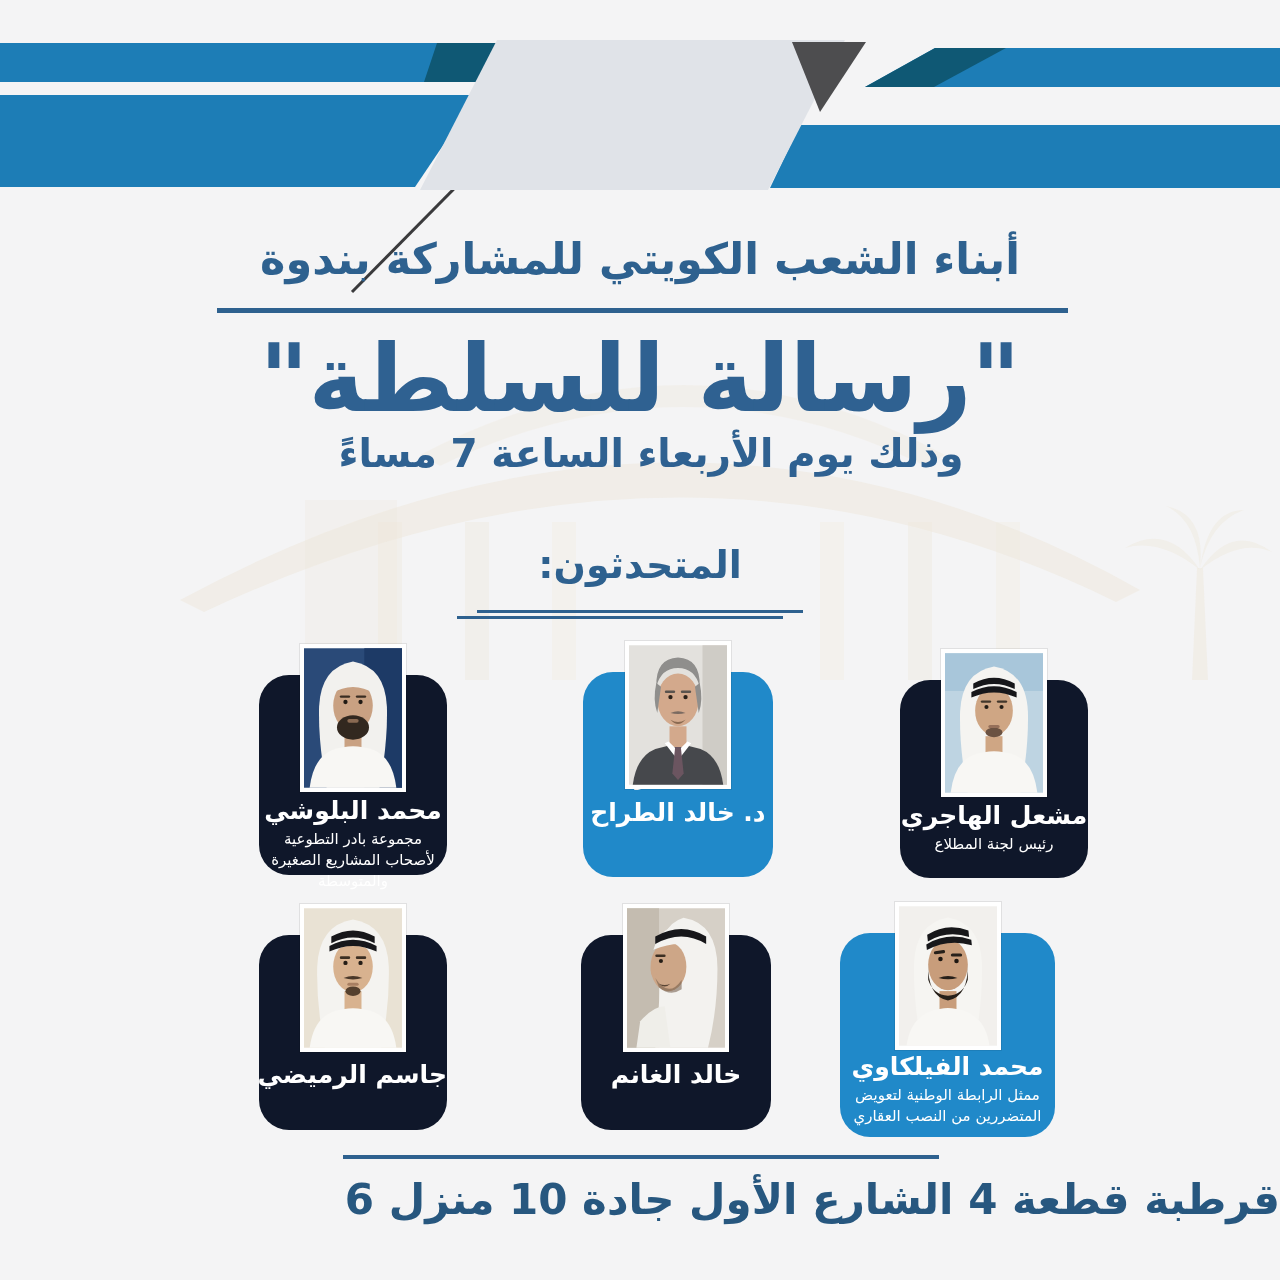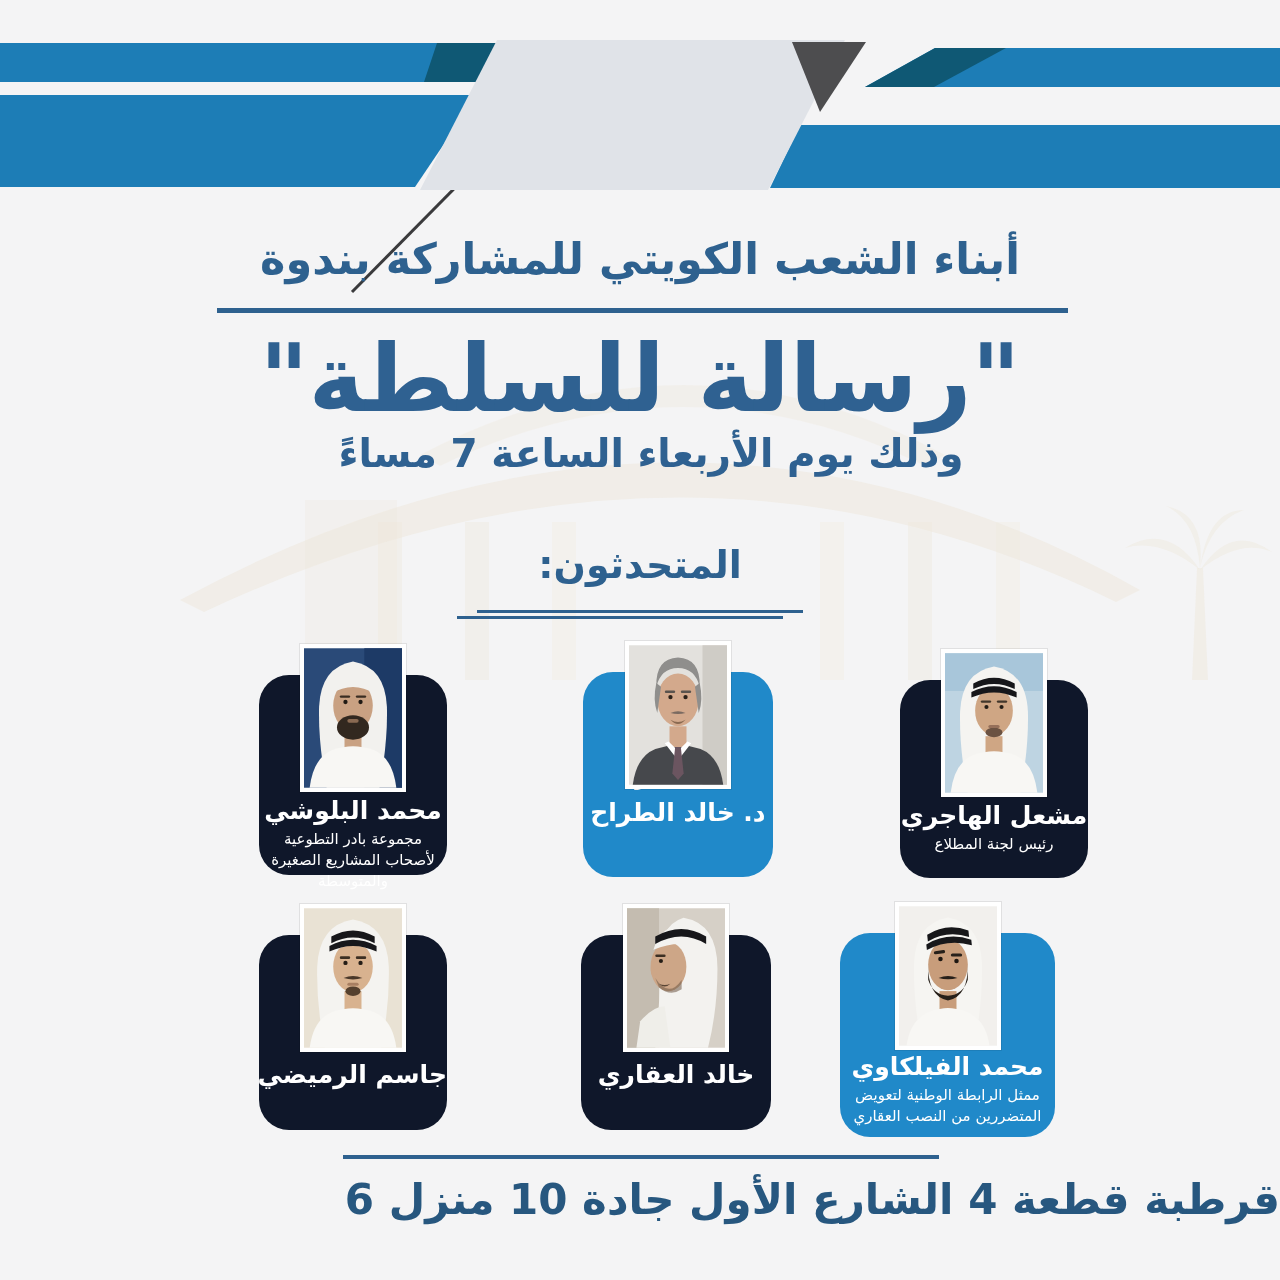--- a/index.html
+++ b/index.html
@@ -210,21 +210,21 @@
         <ellipse cx="44" cy="62" rx="19" ry="26" fill="#cda687"></ellipse>
         <path d="M30 74 Q44 96 58 76 L58 86 Q46 94 34 84 Z" fill="#6e5746" opacity=".55"></path>
         <path d="M26 60 Q24 68 27 72 L32 70 Z" fill="#cda687"></path>
         <circle cx="36" cy="56" r="2.2" fill="#241d16"></circle>
         <rect x="30" y="49" width="11" height="2.8" rx="1.4" fill="#3c2f23"></rect>
         <path d="M34 80 Q40 83 46 80 Q40 86 34 80 Z" fill="#5a4534"></path>
         <path d="M28 44 Q36 18 62 16 Q84 20 86 48 Q62 30 28 44 Z" fill="#f3f2ef"></path>
         <path d="M30 30 Q58 14 84 30 L84 38 Q58 22 30 38 Z" fill="#17171a"></path>
       </svg>
     </div>
-    <div class="name">خالد العقاري</div>
+    <div class="name">خالد الغانم</div>
   </div>
 
   <div class="card light c5">
     <div class="photo">
       <svg viewBox="0 0 104 148">
         <rect width="104" height="148" fill="#f2f0ed"></rect>
         <path d="M52 12 Q18 18 16 60 Q15 100 24 148 L80 148 Q89 100 88 60 Q86 18 52 12 Z" fill="#f6f5f2"></path>
         <rect x="43" y="90" width="18" height="20" fill="#c89d7b"></rect>
         <path d="M8 148 Q12 120 32 112 Q44 108 52 108 Q60 108 72 112 Q92 120 96 148 Z" fill="#f8f7f4"></path>
         <ellipse cx="52" cy="62" rx="21" ry="27" fill="#c89d7b"></ellipse>

